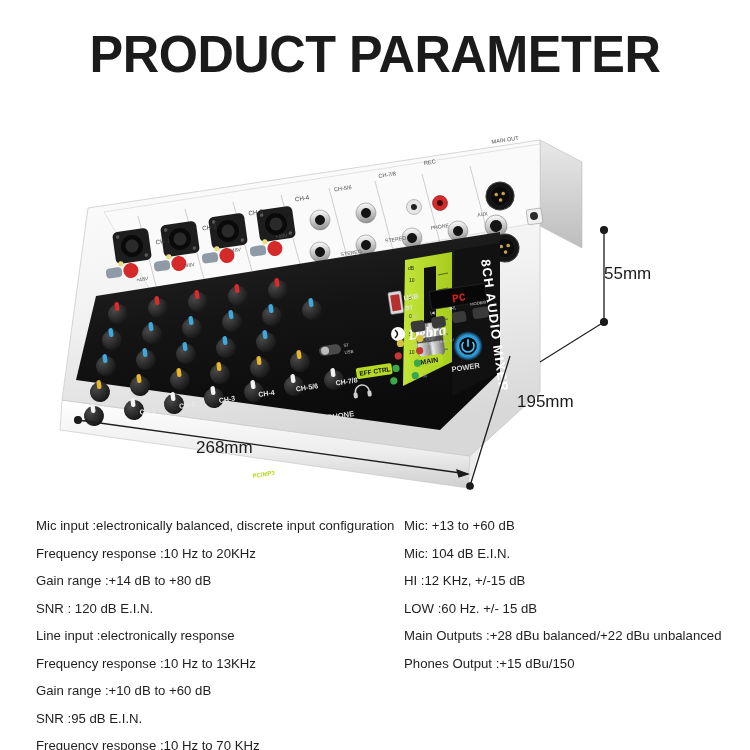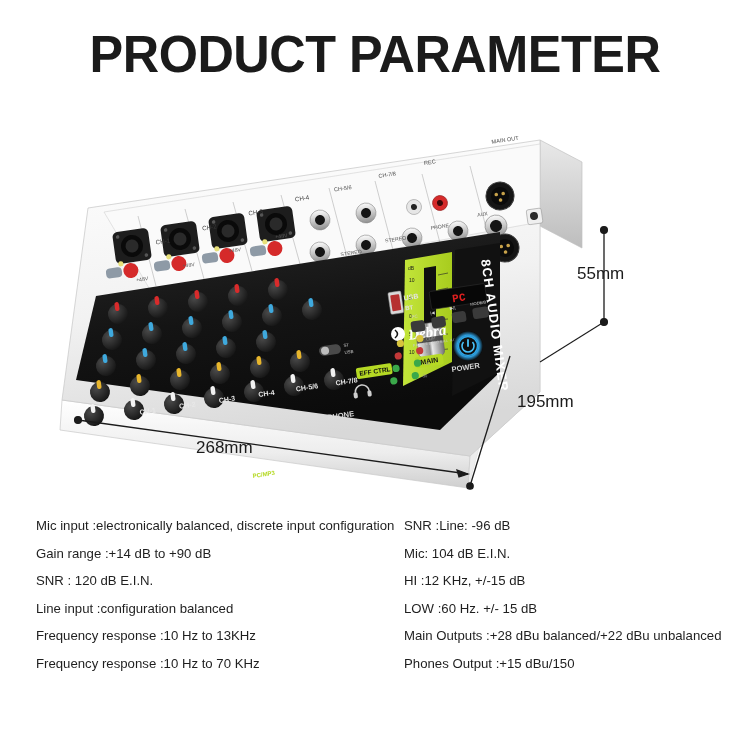--- a/index.html
+++ b/index.html
@@ -27,21 +27,21 @@
     position:absolute;left:0;top:100px;width:750px;height:410px;
   }
   #mixer-svg{position:absolute;left:0;top:0;}
 
   .dim-label{
     position:absolute;
     font-size:17px;
     color:#1b1b1b;
     white-space:nowrap;
   }
-  #dim-height-label{left:577px;top:164px;}
+  #dim-height-label{left:604px;top:164px;}
   #dim-depth-label{left:517px;top:292px;}
   #dim-width-label{left:196px;top:338px;}
 
   
   #specs{
     position:absolute;left:0;top:512px;width:750px;height:238px;
   }
   .spec-col{position:absolute;top:0;}
   #spec-col-left{left:36px;width:370px;}
   #spec-col-right{left:404px;width:346px;}
@@ -524,27 +524,30 @@
   </svg>
 
   <div class="dim-label" id="dim-height-label">55mm</div>
   <div class="dim-label" id="dim-depth-label">195mm</div>
   <div class="dim-label" id="dim-width-label">268mm</div>
 </div>
 
 <div id="specs">
   <div class="spec-col" id="spec-col-left">
     <div class="spec-line">Mic input :electronically balanced, discrete input configuration</div>
-    <div class="spec-line">Gain range :+14 dB to +90 dB</div>
+    <div class="spec-line">Frequency response :10 Hz to 20KHz</div>
+    <div class="spec-line">Gain range :+14 dB to +80 dB</div>
     <div class="spec-line">SNR : 120 dB E.I.N.</div>
-    <div class="spec-line">Line input :configuration balanced</div>
+    <div class="spec-line">Line input :electronically response</div>
     <div class="spec-line">Frequency response :10 Hz to 13KHz</div>
+    <div class="spec-line">Gain range :+10 dB to +60 dB</div>
+    <div class="spec-line">SNR :95 dB E.I.N.</div>
     <div class="spec-line">Frequency response :10 Hz to 70 KHz</div>
   </div>
   <div class="spec-col" id="spec-col-right">
-    <div class="spec-line">SNR :Line: -96 dB</div>
+    <div class="spec-line">Mic: +13 to +60 dB</div>
     <div class="spec-line">Mic: 104 dB E.I.N.</div>
     <div class="spec-line">HI :12 KHz, +/-15 dB</div>
     <div class="spec-line">LOW :60 Hz. +/- 15 dB</div>
     <div class="spec-line">Main Outputs :+28 dBu balanced/+22 dBu unbalanced</div>
     <div class="spec-line">Phones Output :+15 dBu/150</div>
   </div>
 </div>
 
 </body></html>

